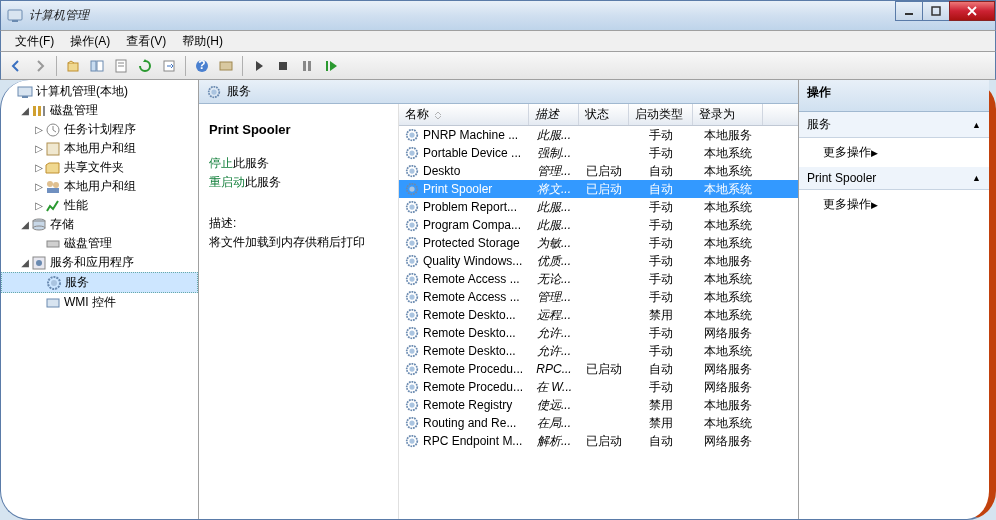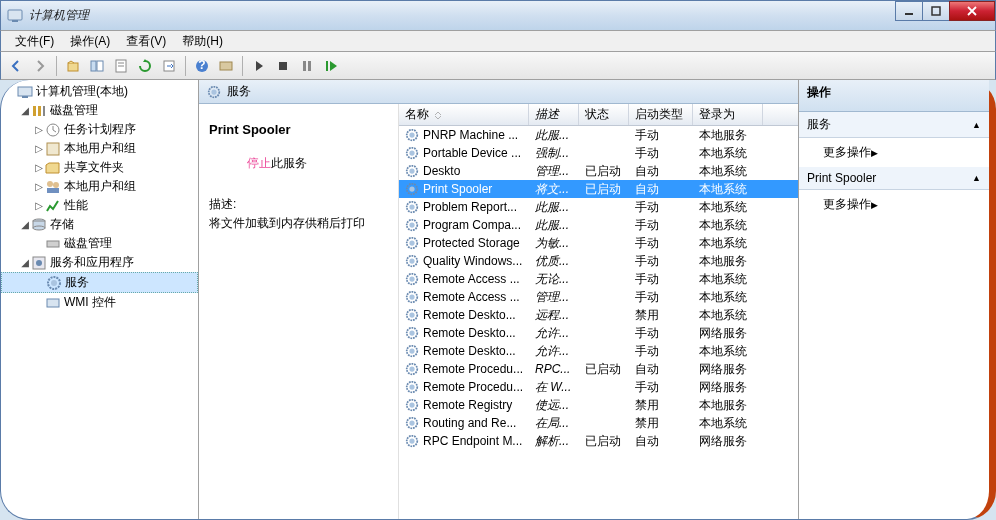--- a/index.html
+++ b/index.html
@@ -37,21 +37,21 @@
 .indent1 { padding-left: 18px; }
 .indent2 { padding-left: 32px; }
 
 
 .centerpane { flex: 1; display: flex; flex-direction: column; border-right: 1px solid #a0a0a0; }
 .centhead { height: 24px; background: linear-gradient(#e8f0f8, #d0e0f0); border-bottom: 1px solid #a0b8d0; display: flex; align-items: center; padding-left: 8px; gap: 6px; }
 .centhead .gear { width: 14px; height: 14px; }
 .centbody { flex: 1; display: flex; overflow: hidden; }
 .detailcol { width: 200px; padding: 18px 10px 10px 10px; border-right: 1px solid #e0e0e0; }
 .detailcol .svcname { font-weight: bold; font-size: 13px; margin-bottom: 18px; }
-.detailcol a { color: #ec4899; cursor: pointer; margin-left: 38px; }
+.detailcol a { color: #15803d; cursor: pointer; }
 .detailcol .actline { margin-bottom: 2px; }
 .detailcol .desc-hd { margin-top: 24px; margin-bottom: 2px; }
 
 
 .listcol { flex: 1; overflow: auto; }
 .listhead { display: flex; position: sticky; top: 0; background: linear-gradient(#fff, #f0f3f7 60%, #e4eaf2); border-bottom: 1px solid #c0c8d4; height: 22px; }
 .listhead .col { padding: 3px 6px; border-right: 1px solid #d0d6e0; display: flex; align-items: center; gap: 4px; }
 .listhead .col svg { width: 10px; height: 10px; opacity: .6; }
 .row { display: flex; height: 18px; align-items: center; }
 .row.sel { background: #3399ff; color: #fff; }
@@ -67,21 +67,21 @@
 .actpane { width: 190px; }
 .acthead { height: 32px; background: linear-gradient(#e8f0f8, #d0e0f0); border-bottom: 1px solid #a0b8d0; padding: 4px 8px; font-weight: bold; }
 .actgrp { background: #eef4fb; border-bottom: 1px solid #c8d4e2; padding: 4px 8px; display: flex; justify-content: space-between; align-items: center; }
 .actitem { padding: 6px 8px 6px 24px; display: flex; align-items: center; cursor: default; }
 .tri { font-size: 9px; }
 
 
 .gearsvg circle.outer { fill: none; stroke: #6a8ab0; stroke-width: 2; stroke-dasharray: 2 1; }
 .gearsvg circle.inner { fill: #aac4e0; }
 
-.scrolly { overflow-y: scroll; }
+.scrolly { overflow-y: scroll; text-align: center; }
 .scrolly::-webkit-scrollbar { width: 16px; }
 .scrolly::-webkit-scrollbar-track { background: #f0f0f0; border-left: 1px solid #ddd; }
 .scrolly::-webkit-scrollbar-thumb { background: linear-gradient(90deg,#e8eef6,#c8d6e8); border: 1px solid #9ab; border-radius: 2px; }
 </style>
 </head>
 <body>
 
 <div class="titlebar">
   <span class="icon">
     <svg viewBox="0 0 16 16">
@@ -324,20 +324,21 @@
       <svg class="gear gearsvg" viewBox="0 0 16 16">
           <circle class="outer" cx="8" cy="8" r="6"></circle>
           <circle class="inner" cx="8" cy="8" r="3"></circle>
         </svg>
       <span>服务</span>
     </div>
     <div class="centbody">
       <div class="detailcol">
         <div class="svcname">Print Spooler</div>
         <div class="actline"><a>停止</a><span>此服务</span></div>
+        <div class="actline"><a>重启动</a><span>此服务</span></div>
         <div class="desc-hd">描述:</div>
         <div>将文件加载到内存供稍后打印</div>
       </div>
       <div class="listcol scrolly">
         <div class="listhead">
           <div class="col c-name">
               <span>名称</span>
               <svg viewBox="0 0 10 10">
                 <path d="M2 5 L5 2 L8 5 M2 6 L5 9 L8 6" stroke="#888" fill="none"></path>
               </svg>

